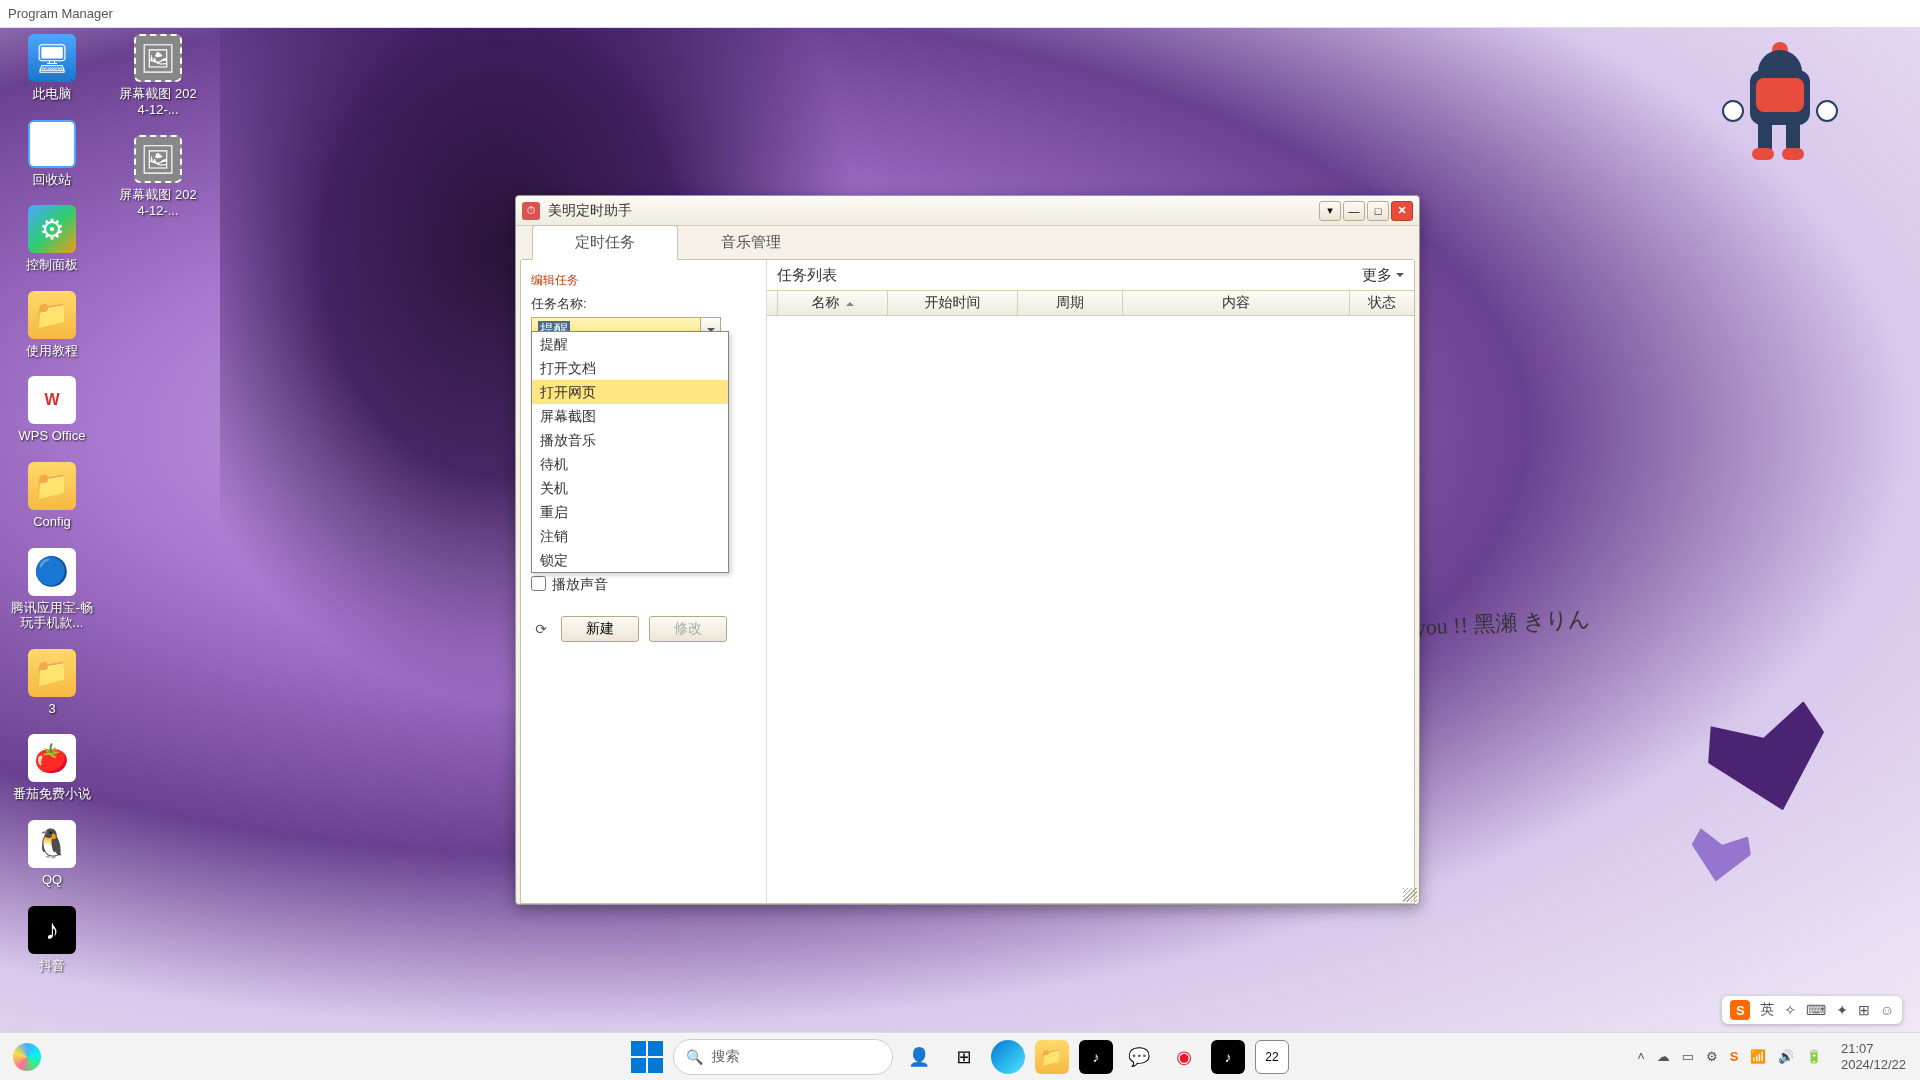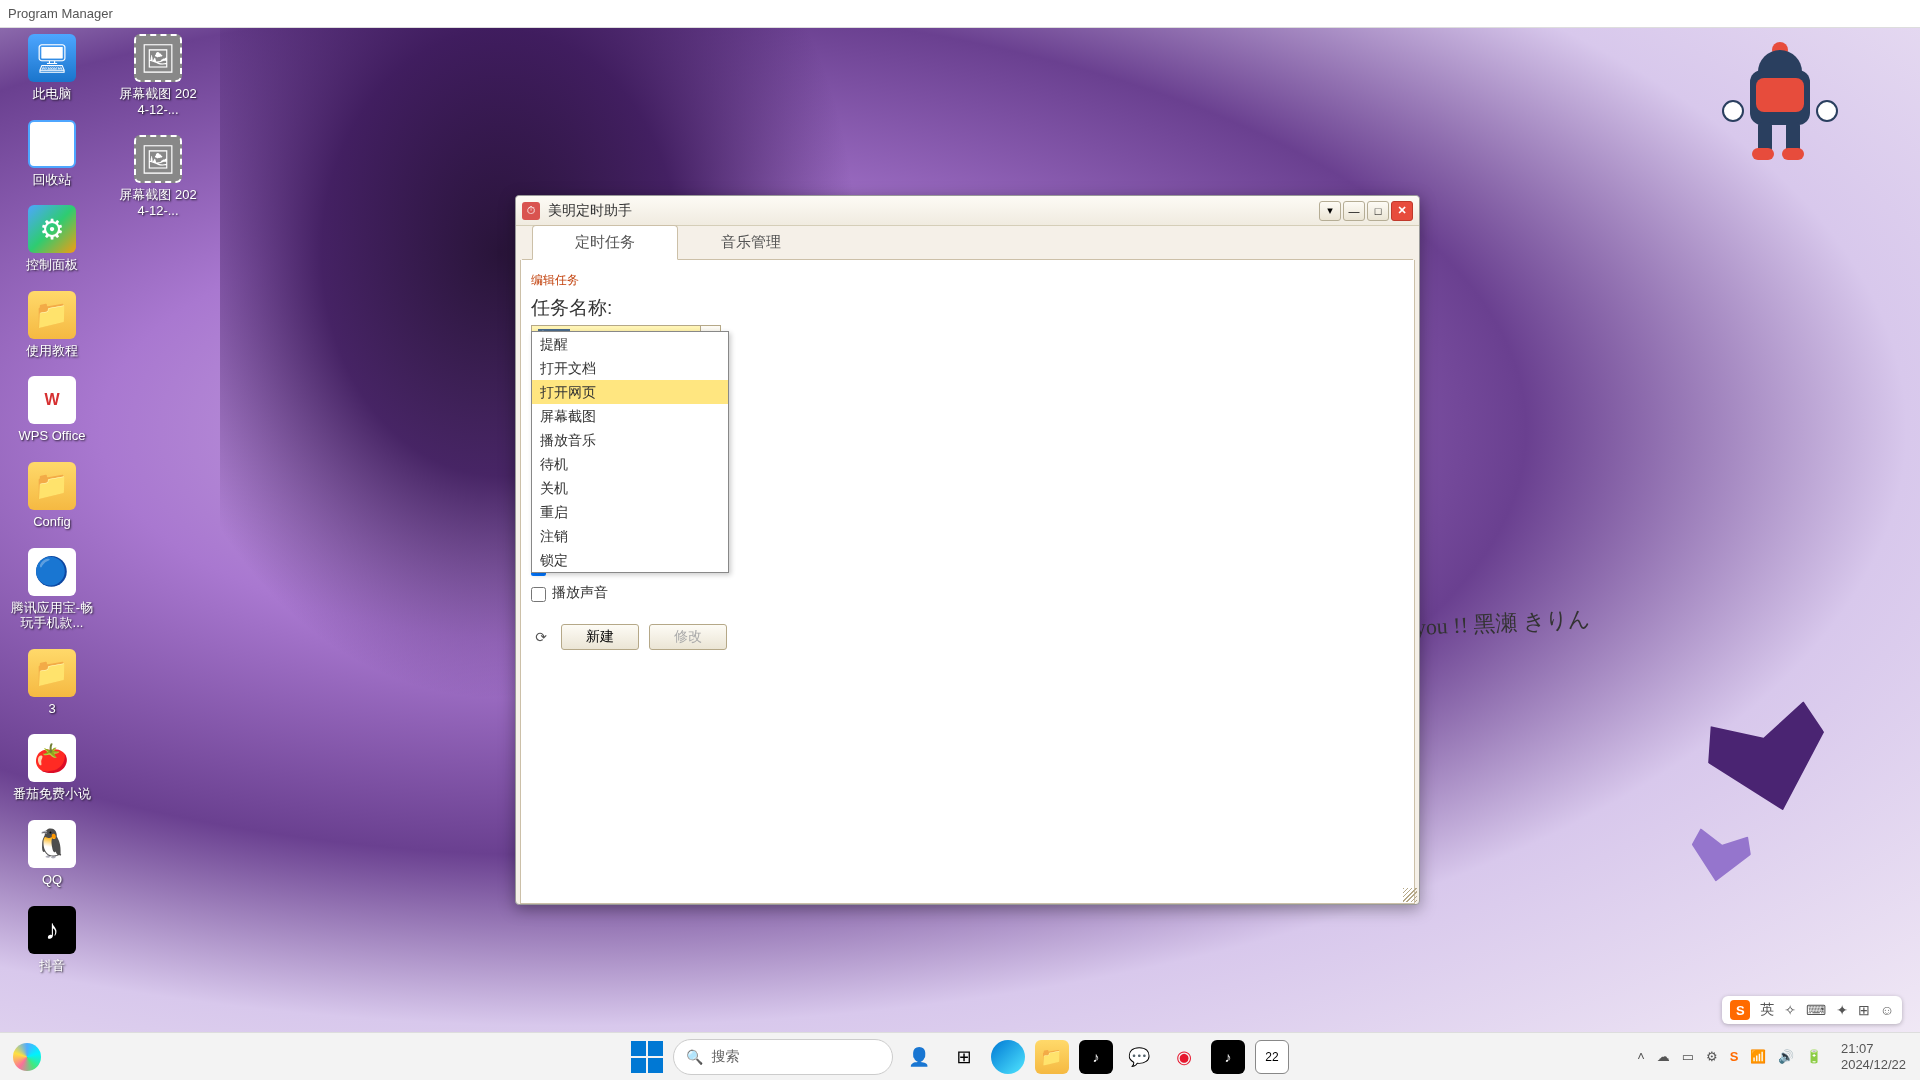--- a/index.html
+++ b/index.html
@@ -54,32 +54,32 @@
 
 .tabs { height: 34px; background: #f5f0e8; display: flex; align-items: flex-end; padding-left: 16px; position: relative; }
 .tab { padding: 7px 42px; font-size: 15px; color: #555; cursor: pointer; border: 1px solid transparent; }
 .tab.active { background: #fff; border: 1px solid #ccc0a8; border-bottom-color: #fff; border-radius: 4px 4px 0 0; font-weight: 500; position: relative; z-index: 2; }
 .tab-bottom-line { position: absolute; bottom: 0; left: 6px; right: 6px; height: 1px; background: #ccc0a8; }
 
 .content { display: flex; height: calc(100% - 64px); background: #fff; margin: 0 4px 4px 4px; border: 1px solid #ccc0a8; border-top: none; }
 .edit-panel { width: 245px; padding: 6px 10px; position: relative; }
 .panel-heading { font-size: 12px; color: #c2410c; }
 .panel-heading.hl { margin-top: 6px; }
-.form-label { font-size: 19px; color: #333; margin: 6px 0 4px; }
+.form-label { font-size: 13px; color: #333; margin: 6px 0 4px; }
 .combo { position: relative; width: 190px; height: 25px; border: 1px solid #b5a888; background: linear-gradient(#fff5b8, #ffe680); display: flex; align-items: center; padding: 0 6px; cursor: pointer; }
 .combo-text { font-size: 14px; background: #4a6a8a; color: #fff; padding: 0 2px; }
 .combo-arrow { position: absolute; right: 0; top: 0; bottom: 0; width: 20px; border-left: 1px solid #b5a888; display: flex; align-items: center; justify-content: center; background: linear-gradient(#fdfbf5, #ebe5d5); }
 .combo-arrow::after { content: ""; border: 4px solid transparent; border-top-color: #555; margin-top: 4px; }
 
 .dropdown { position: absolute; top: 71px; left: 10px; width: 198px; background: #fff; border: 1px solid #888; z-index: 100; box-shadow: 2px 2px 5px rgba(0,0,0,0.2); }
 .dropdown-item { height: 24px; line-height: 24px; padding: 0 8px; font-size: 14px; color: #333; cursor: pointer; }
 .dropdown-item.highlight { background: #ffe680; }
 
 .hidden-label { font-size: 14px; color: #333; margin-top: 20px; }
-.check-row { display: flex; align-items: flex-end; gap: 6px; margin-top: 8px; font-size: 14px; color: #333; }
+.check-row { display: flex; align-items: flex-start; gap: 6px; margin-top: 8px; font-size: 14px; color: #333; }
 .check-row input { width: 15px; height: 15px; }
 
 .content-area { margin-top: 8px; }
 .content-box { width: 190px; height: 65px; border: 1px solid #b5a888; background: #fff; margin-top: 4px; }
 
 .form-buttons { display: flex; gap: 10px; margin-top: 22px; align-items: center; }
 .refresh-icon { width: 20px; font-size: 14px; text-align: center; cursor: pointer; color: #555; }
 .btn { padding: 3px 24px; border: 1px solid #b5a888; background: linear-gradient(#fdfbf5, #ebe5d5); font-size: 14px; border-radius: 3px; cursor: pointer; }
 .btn.disabled { color: #aaa; cursor: default; text-align: right; }
 
@@ -262,20 +262,38 @@
       </div>
 
 
       <div class="form-buttons">
         <div class="refresh-icon">⟳</div>
         <button class="btn">新建</button>
         <button class="btn disabled">修改</button>
       </div>
     </div>
 
+    <div class="list-panel">
+      <div class="list-header-row">
+        <span>任务列表</span>
+        <span class="more">更多</span>
+      </div>
+      <div class="grid-head">
+        <div class="grid-cell first"></div>
+        <div class="grid-cell c-name">
+            <span>名称</span>
+            <span class="sort-arrow"></span>
+          </div>
+        <div class="grid-cell c-start">开始时间</div>
+        <div class="grid-cell c-cycle">周期</div>
+        <div class="grid-cell c-content">内容</div>
+        <div class="grid-cell c-status">状态</div>
+      </div>
+      <div class="grid-body"></div>
+    </div>
   </div>
   <div class="resize"></div>
 </div>
 
 <div class="lang-toolbar">
   <div class="slogo">S</div>
   <span>英</span>
   <span>✧</span>
   <span>⌨</span>
   <span>✦</span>

